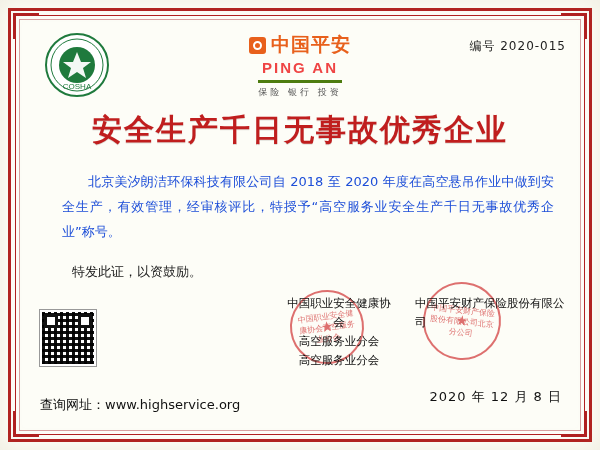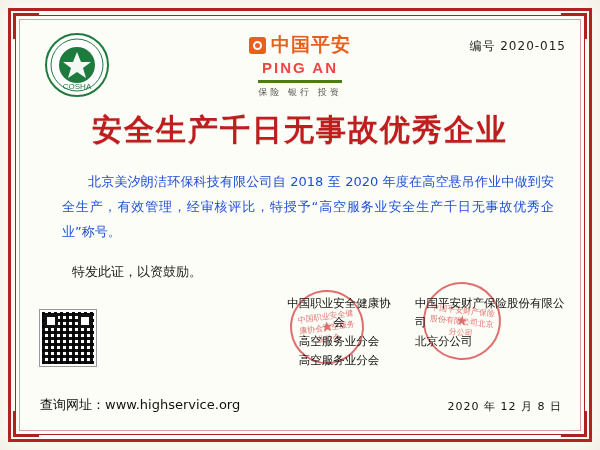--- a/index.html
+++ b/index.html
@@ -258,22 +258,22 @@
   .website {
     position: absolute;
     left: 12px;
     bottom: 0;
     font-size: 13px;
     color: #111;
   }
   .date {
     position: absolute;
     right: 10px;
-    bottom: 0;
-    font-size: 11px;
+    bottom: 8px;
+    font-size: 13px;
     color: #111;
     letter-spacing: 1px;
   }
   .shadow-edge {
     position: absolute;
     inset: 0;
     pointer-events: none;
     box-shadow: inset 0 0 22px rgba(180,160,120,0.18);
   }
 </style>
@@ -333,21 +333,20 @@
       </div>
 
       <div class="signers">
         <div class="signer-left">
           <div>中国职业安全健康协会</div>
           <div>高空服务业分会</div>
           <div>高空服务业分会</div>
         </div>
         <div class="signer-right">
           <div>中国平安财产保险股份有限公司</div>
-          <div>北京分公司</div>
         </div>
       </div>
     </div>
 
     <div class="footer">
       <div class="website">查询网址：www.highservice.org</div>
       <div class="date">2020 年 12 月 8 日</div>
     </div>
   </div>
 

